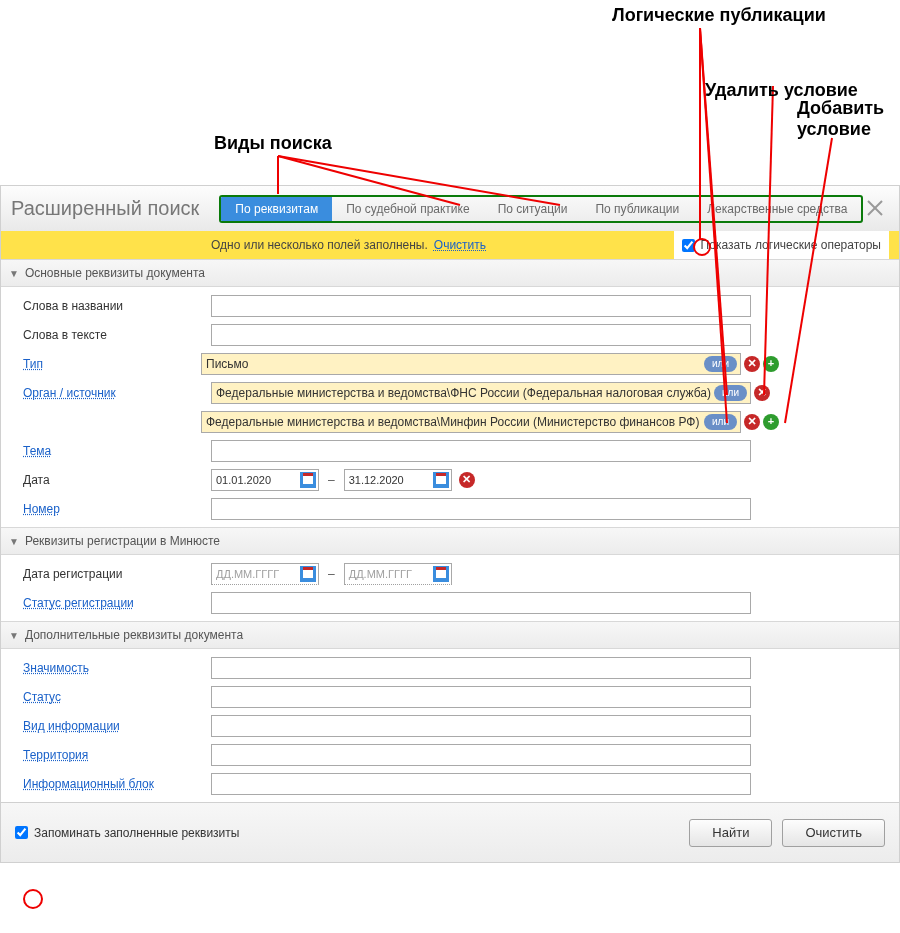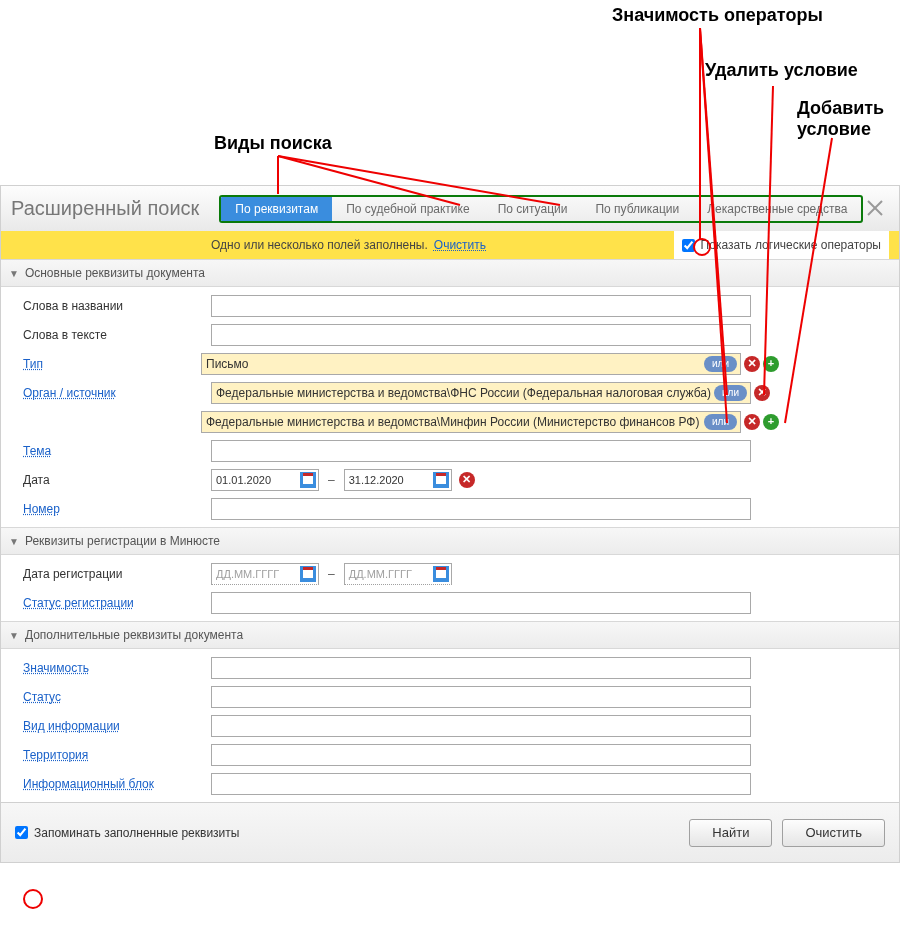--- a/index.html
+++ b/index.html
@@ -40,22 +40,22 @@
   .footer { height: 60px; background: linear-gradient(#f7f7f7,#ececec); border-top: 1px solid #d0d0d0; display: flex; align-items: center; padding: 0 14px; }
   .footer .remember { display: flex; align-items: center; font-size: 12px; color:#333; }
   .footer .remember input { margin-right: 6px; }
   .footer .spacer { flex: 1; }
   .btn { height: 28px; padding: 0 22px; border: 1px solid #a0a0a0; border-radius: 3px; background: linear-gradient(#fdfdfd,#e5e5e5); color: #333; font-size: 13px; cursor: pointer; margin-left: 10px; }
   .red-circle { position: absolute; border: 2px solid #e00; border-radius: 50%; pointer-events: none; z-index: 45; }
 </style>
 </head>
 <body>
 
-<div class="annotation" style="left:612px; top:5px;">Значимость операторы</div>
-<div class="annotation" style="left:705px; top:60px;">Удалить условие</div>
+<div class="annotation" style="left:612px; top:5px;">Логические публикации</div>
+<div class="annotation" style="left:705px; top:80px;">Удалить условие</div>
 <div class="annotation" style="left:797px; top:98px;"><span>Добавить условие</span></div>
 <div class="annotation" style="left:214px; top:133px;">Виды поиска</div>
 
 <svg class="lines">
 
   <line x1="278" y1="156" x2="278" y2="194" stroke="#e00" stroke-width="2"></line>
   <line x1="278" y1="156" x2="460" y2="205" stroke="#e00" stroke-width="2"></line>
   <line x1="278" y1="156" x2="560" y2="205" stroke="#e00" stroke-width="2"></line>
 
   <line x1="700" y1="28" x2="700" y2="240" stroke="#e00" stroke-width="2"></line>

